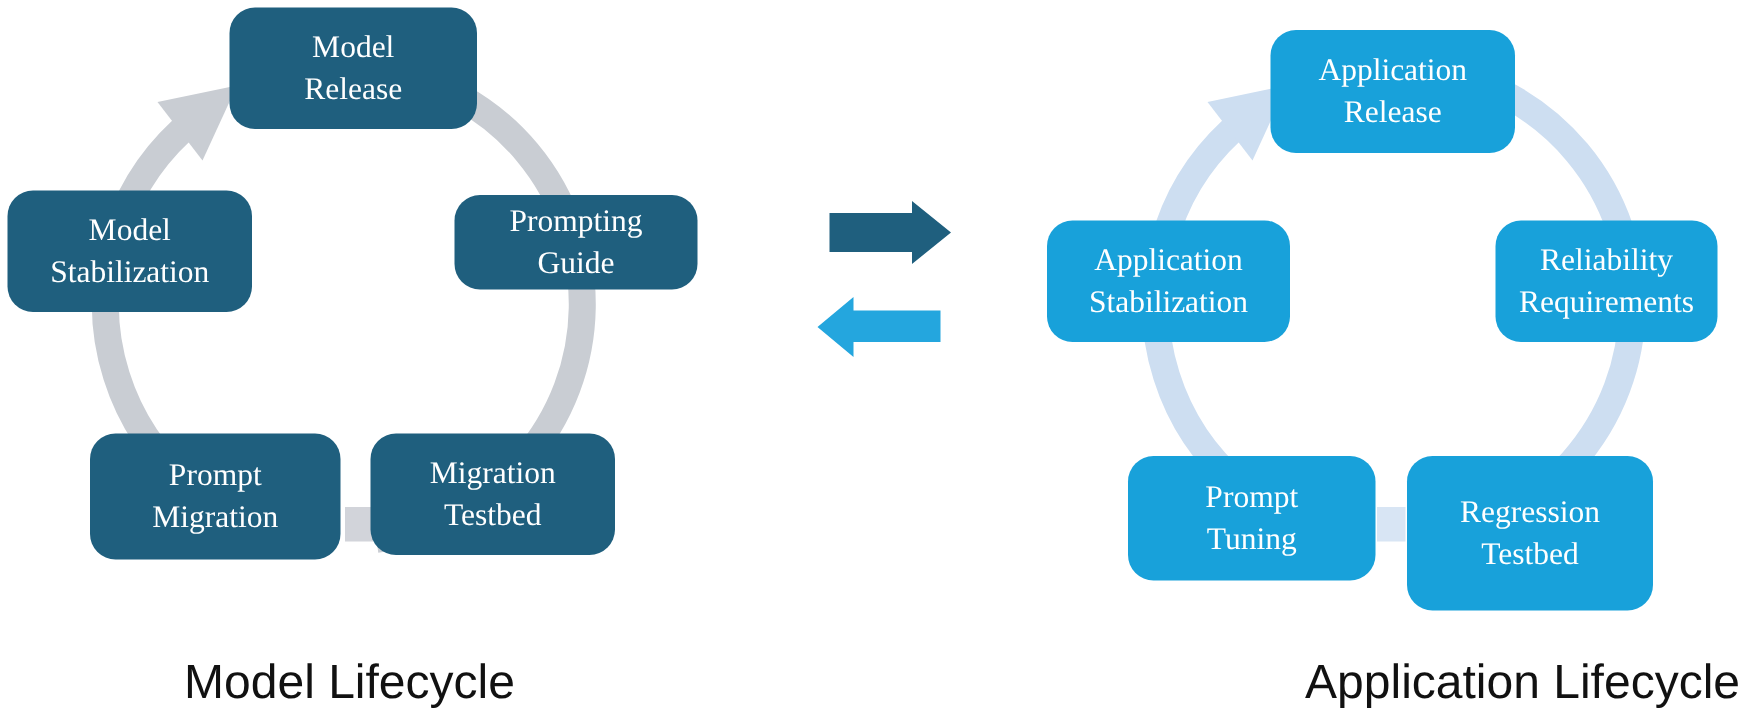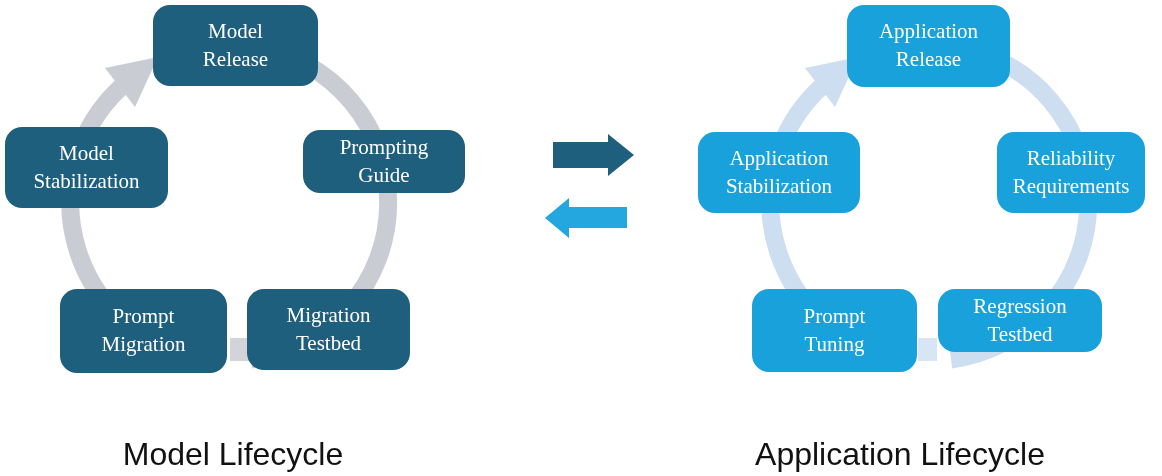--- a/index.html
+++ b/index.html
@@ -21,21 +21,21 @@
     position: absolute; z-index: 1;
     border-radius: 17px;
     display: flex; align-items: center; justify-content: center;
     text-align: center;
     color: var(--box_text);
     font-size: 21px; line-height: 1.32;
     white-space: pre-line;
     font-family: Liberation Serif, serif;
   }
   .node--model { background: var(--model_box); }
-  .node--app   { background: var(--app_box); }
+  .node--app   { background: var(--app_box); margin-top: 15px; }
   .caption {
     position: absolute; top: 436px; z-index: 1;
     width: 360px; text-align: center;
     font-size: 32px; color: var(--caption_text);
   }
 </style>
 </head>
 <body>
 
 <svg id="bg-art" width="1162" height="476" viewBox="0 0 1162 476">
@@ -70,20 +70,20 @@
   <div class="node node--model" style="left:5px;   top:127px; width:163px; height:81px;">Model
 Stabilization</div>
   <div class="caption" style="left:53px;">Model Lifecycle</div>
 </div>
 
 <div>
   <div class="node node--app" style="left:847px; top:5px;  width:163px; height:82px;">Application
 Release</div>
   <div class="node node--app" style="left:997px; top:132px; width:148px; height:81px;">Reliability
 Requirements</div>
-  <div class="node node--app" style="left:938px; top:289px; width:164px; height:63px;">Regression
+  <div class="node node--app" style="left:938px; top:289px; width:164px; height:103px;">Regression
 Testbed</div>
   <div class="node node--app" style="left:752px; top:289px; width:165px; height:83px;">Prompt
 Tuning</div>
   <div class="node node--app" style="left:698px; top:132px; width:162px; height:81px;">Application
 Stabilization</div>
-  <div class="caption" style="left:720px;">Application Lifecycle</div>
+  <div class="caption" style="left:800px;text-align:right;">Application Lifecycle</div>
 </div>
 
 </body></html>

